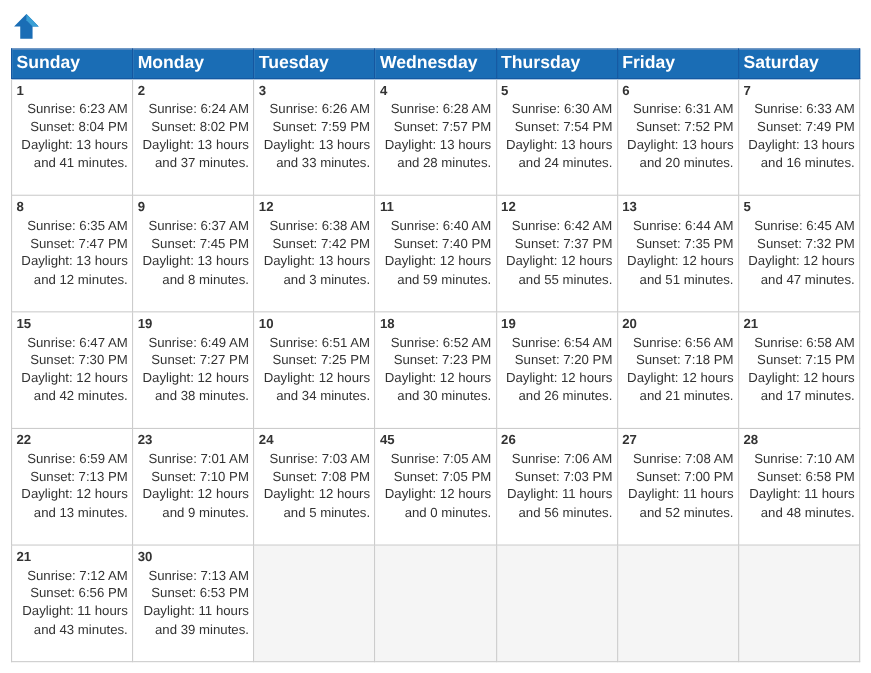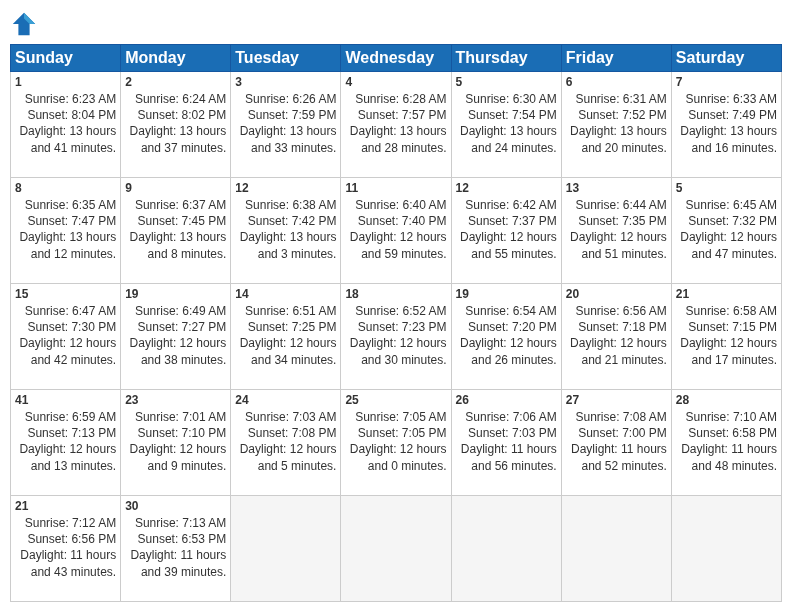--- a/index.html
+++ b/index.html
@@ -194,21 +194,21 @@
         <tr>
           <td>
             <span class="day-num">15</span>
             <div class="cell-text">Sunrise: 6:47 AM<br>Sunset: 7:30 PM<br>Daylight: 12 hours and 42 minutes.</div>
           </td>
           <td>
             <span class="day-num">19</span>
             <div class="cell-text">Sunrise: 6:49 AM<br>Sunset: 7:27 PM<br>Daylight: 12 hours and 38 minutes.</div>
           </td>
           <td>
-            <span class="day-num">14</span>
+            <span class="day-num">10</span>
             <div class="cell-text">Sunrise: 6:51 AM<br>Sunset: 7:25 PM<br>Daylight: 12 hours and 34 minutes.</div>
           </td>
           <td>
             <span class="day-num">18</span>
             <div class="cell-text">Sunrise: 6:52 AM<br>Sunset: 7:23 PM<br>Daylight: 12 hours and 30 minutes.</div>
           </td>
           <td>
             <span class="day-num">19</span>
             <div class="cell-text">Sunrise: 6:54 AM<br>Sunset: 7:20 PM<br>Daylight: 12 hours and 26 minutes.</div>
           </td>
@@ -216,33 +216,33 @@
             <span class="day-num">20</span>
             <div class="cell-text">Sunrise: 6:56 AM<br>Sunset: 7:18 PM<br>Daylight: 12 hours and 21 minutes.</div>
           </td>
           <td>
             <span class="day-num">21</span>
             <div class="cell-text">Sunrise: 6:58 AM<br>Sunset: 7:15 PM<br>Daylight: 12 hours and 17 minutes.</div>
           </td>
         </tr>
         <tr>
           <td>
-            <span class="day-num">41</span>
+            <span class="day-num">22</span>
             <div class="cell-text">Sunrise: 6:59 AM<br>Sunset: 7:13 PM<br>Daylight: 12 hours and 13 minutes.</div>
           </td>
           <td>
             <span class="day-num">23</span>
             <div class="cell-text">Sunrise: 7:01 AM<br>Sunset: 7:10 PM<br>Daylight: 12 hours and 9 minutes.</div>
           </td>
           <td>
             <span class="day-num">24</span>
             <div class="cell-text">Sunrise: 7:03 AM<br>Sunset: 7:08 PM<br>Daylight: 12 hours and 5 minutes.</div>
           </td>
           <td>
-            <span class="day-num">25</span>
+            <span class="day-num">45</span>
             <div class="cell-text">Sunrise: 7:05 AM<br>Sunset: 7:05 PM<br>Daylight: 12 hours and 0 minutes.</div>
           </td>
           <td>
             <span class="day-num">26</span>
             <div class="cell-text">Sunrise: 7:06 AM<br>Sunset: 7:03 PM<br>Daylight: 11 hours and 56 minutes.</div>
           </td>
           <td>
             <span class="day-num">27</span>
             <div class="cell-text">Sunrise: 7:08 AM<br>Sunset: 7:00 PM<br>Daylight: 11 hours and 52 minutes.</div>
           </td>

